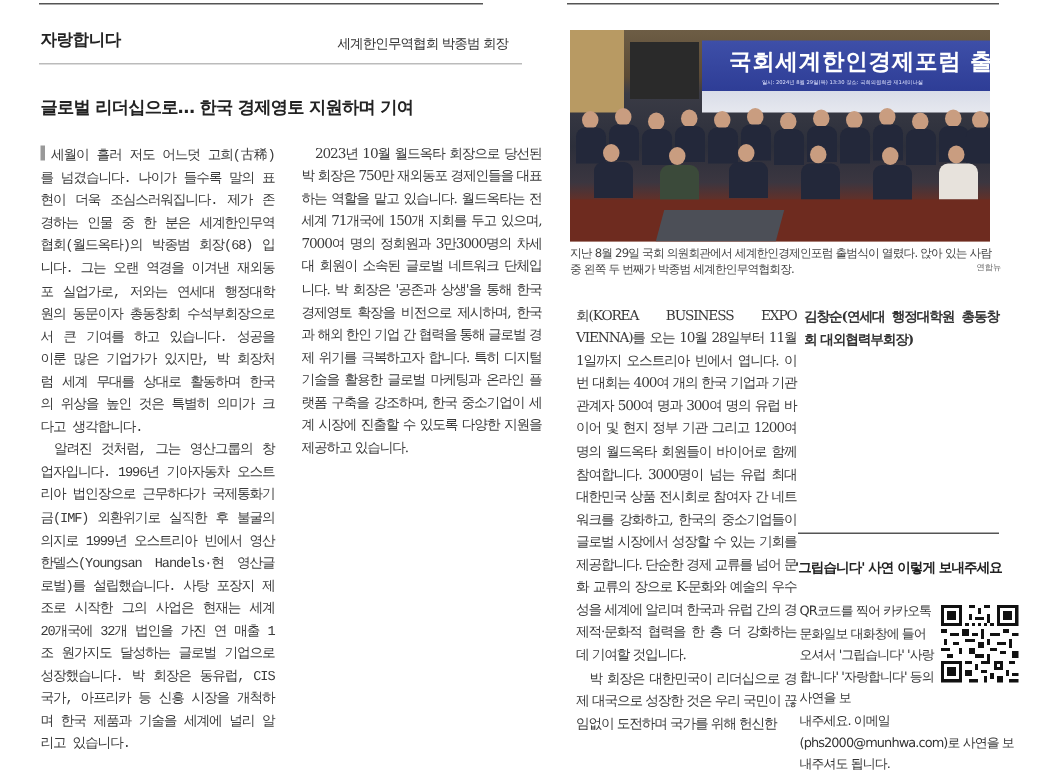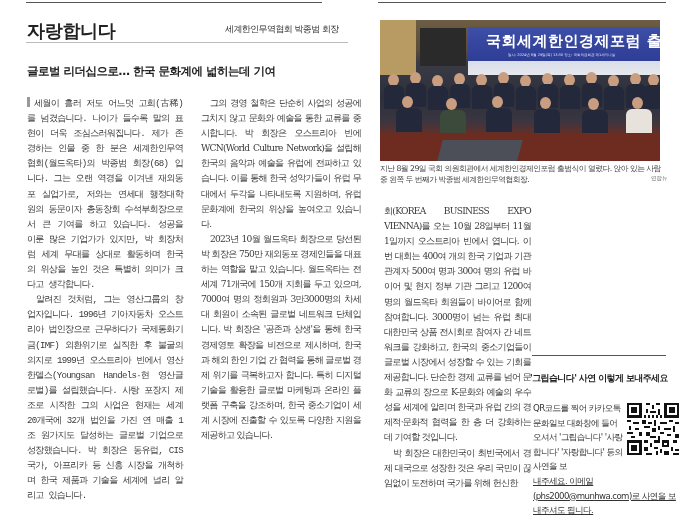--- a/index.html
+++ b/index.html
@@ -2,21 +2,21 @@
 <html><head>
 <meta charset="utf-8">
 <style>
   * { box-sizing: border-box; margin: 0; padding: 0; }
   html, body { width: 700px; height: 517px; background: #ffffff; overflow: hidden; }
   body { position: relative; font-family: "DejaVu Sans", sans-serif; color: #2a2a2a; }
 
   .top-rule { position: absolute; left: 26px; top: 2px; width: 296px; height: 1px; background: #555; }
   .top-rule-right { position: absolute; left: 378px; top: 2px; width: 288px; height: 1px; background: #555; }
 
-  .section-label { position: absolute; left: 27px; top: 19px; font-size: 18px; font-weight: bold; color: #222; letter-spacing: -0.3px; }
+  .section-label { position: absolute; left: 27px; top: 19px; font-size: 11px; font-weight: bold; color: #222; letter-spacing: -0.3px; }
   .byline { position: absolute; left: 225px; top: 23px; font-size: 9px; color: #333; letter-spacing: -0.6px; }
   .label-rule { position: absolute; left: 26px; top: 42px; width: 322px; height: 1px; background: #bbb; }
 
   .headline { position: absolute; left: 27px; top: 64px; font-size: 11.5px; font-weight: bold; color: #222; letter-spacing: -0.5px; }
 
   .col { position: absolute; font-family: "DejaVu Serif", serif; font-size: 9.1px; line-height: 15.1px; color: #3a3a3a; letter-spacing: -0.75px; text-align: justify; }
   .col p { text-indent: 9px; }
   .col p.first { text-indent: 0; }
   .col1 { left: 27px; top: 96px; width: 156px; font-family: Liberation Mono, monospace; }
   .col2 { left: 201px; top: 96px; width: 160px; }
@@ -38,43 +38,42 @@
   .body { position: absolute; width: 20px; height: 24px; border-radius: 6px 6px 0 0; background: #23283a; }
   .photo-table { position: absolute; left: 0; top: 113px; width: 280px; height: 28px; background: #6e2b1f; }
   .table-bevel { position: absolute; left: 60px; top: 120px; width: 80px; height: 21px; background: #4c4f57; transform: skewX(-15deg); }
 
   .caption { position: absolute; left: 380px; top: 163px; width: 286px; font-size: 7.8px; line-height: 11px; color: #444; letter-spacing: -0.55px; }
   .credit { position: absolute; left: 651px; top: 175px; font-size: 5.5px; color: #666; }
 
   .box-rule { position: absolute; left: 532px; top: 355px; width: 134px; height: 1px; background: #555; }
   .box-title { position: absolute; left: 530px; top: 372px; font-size: 9px; font-weight: bold; color: #222; letter-spacing: -0.6px; white-space: nowrap; }
   .box-body { position: absolute; left: 533px; top: 401px; width: 92px; font-size: 8.6px; line-height: 14.6px; color: #333; letter-spacing: -0.6px; }
-  .box-body-wide { position: absolute; left: 533px; top: 474px; width: 150px; font-size: 8.6px; line-height: 14.6px; color: #333; letter-spacing: -0.6px; text-decoration: underline; }
+  .box-body-wide { position: absolute; left: 533px; top: 474px; width: 150px; font-size: 8.6px; line-height: 14.6px; color: #333; letter-spacing: -0.6px; }
   .qr { position: absolute; left: 627px; top: 403px; width: 52px; height: 52px; background: #fff; }
   .qr svg { width: 52px; height: 52px; display: block; }
 </style>
 </head>
 <body>
 
 <div class="top-rule"></div>
 <div class="top-rule-right"></div>
 
 <div class="section-label">자랑합니다</div>
 <div class="byline">세계한인무역협회 박종범 회장</div>
 <div class="label-rule"></div>
 
-<h1 class="headline">글로벌 리더십으로… 한국 문화계에 넓히는데 기여</h1>
+<h1 class="headline">글로벌 리더십으로… 한국 경제영토 지원하며 기여</h1>
 
 <div class="col col1">
   <p class="first"><span class="marker"></span><span>세월이 흘러 저도 어느덧 고희(古稀)를 넘겼습니다. 나이가 들수록 말의 표현이 더욱 조심스러워집니다. 제가 존경하는 인물 중 한 분은 세계한인무역협회(월드옥타)의 박종범 회장(68) 입니다. 그는 오랜 역경을 이겨낸 재외동포 실업가로, 저와는 연세대 행정대학원의 동문이자 총동창회 수석부회장으로서 큰 기여를 하고 있습니다. 성공을 이룬 많은 기업가가 있지만, 박 회장처럼 세계 무대를 상대로 활동하며 한국의 위상을 높인 것은 특별히 의미가 크다고 생각합니다.</span></p>
   <p>알려진 것처럼, 그는 영산그룹의 창업자입니다. 1996년 기아자동차 오스트리아 법인장으로 근무하다가 국제통화기금(IMF) 외환위기로 실직한 후 불굴의 의지로 1999년 오스트리아 빈에서 영산한델스(Youngsan Handels·현 영산글로벌)를 설립했습니다. 사탕 포장지 제조로 시작한 그의 사업은 현재는 세계 20개국에 32개 법인을 가진 연 매출 1조 원가지도 달성하는 글로벌 기업으로 성장했습니다. 박 회장은 동유럽, CIS 국가, 아프리카 등 신흥 시장을 개척하며 한국 제품과 기술을 세계에 널리 알리고 있습니다.</p>
 </div>
 
 <div class="col col2">
-  <p>그의 경영 철학은 단순히 사업의 성공에 그치지 않고 문화와 예술을 통한 교류를 중시합니다. 박 회장은 오스트리아 빈에 WCN(World Culture Network)을 설립해 한국의 음악과 예술을 유럽에 전파하고 있습니다. 이를 통해 한국 성악가들이 유럽 무대에서 두각을 나타내도록 지원하며, 유럽 문화계에 한국의 위상을 높여오고 있습니다.</p>
   <p>2023년 10월 월드옥타 회장으로 당선된 박 회장은 750만 재외동포 경제인들을 대표하는 역할을 맡고 있습니다. 월드옥타는 전 세계 71개국에 150개 지회를 두고 있으며, 7000여 명의 정회원과 3만3000명의 차세대 회원이 소속된 글로벌 네트워크 단체입니다. 박 회장은 '공존과 상생'을 통해 한국 경제영토 확장을 비전으로 제시하며, 한국과 해외 한인 기업 간 협력을 통해 글로벌 경제 위기를 극복하고자 합니다. 특히 디지털 기술을 활용한 글로벌 마케팅과 온라인 플랫폼 구축을 강조하며, 한국 중소기업이 세계 시장에 진출할 수 있도록 다양한 지원을 제공하고 있습니다.</p>
 </div>
 
 <div class="photo">
   <div class="photo-left-wall"></div>
   <div class="photo-screen"></div>
   <div class="photo-banner">
     <div class="banner-title">국회세계한인경제포럼 출범</div>
     <div class="banner-sub">일시: 2024년 8월 29일(목) 13:30   장소: 국회의원회관 제1세미나실</div>
   </div>
@@ -120,24 +119,25 @@
   </div>
   <div class="photo-table"></div>
   <div class="table-bevel"></div>
 </div>
 
 <div class="caption">지난 8월 29일 국회 의원회관에서 세계한인경제인포럼 출범식이 열렸다. 앉아 있는 사람 중 왼쪽 두 번째가 박종범 세계한인무역협회장.</div>
 <div class="credit">연합뉴</div>
 
 <div class="col col3">
   <p class="first">회(KOREA BUSINESS EXPO VIENNA)를 오는 10월 28일부터 11월 1일까지 오스트리아 빈에서 엽니다. 이번 대회는 400여 개의 한국 기업과 기관 관계자 500여 명과 300여 명의 유럽 바이어 및 현지 정부 기관 그리고 1200여 명의 월드옥타 회원들이 바이어로 함께 참여합니다. 3000명이 넘는 유럽 최대 대한민국 상품 전시회로 참여자 간 네트워크를 강화하고, 한국의 중소기업들이 글로벌 시장에서 성장할 수 있는 기회를 제공합니다. 단순한 경제 교류를 넘어 문화 교류의 장으로 K-문화와 예술의 우수성을 세계에 알리며 한국과 유럽 간의 경제적·문화적 협력을 한 층 더 강화하는 데 기여할 것입니다.</p>
-  <p>박 회장은 대한민국이 최빈국에서 경제 대국으로 성장한 것은 우리 국민이 끊임없이 도전하며 국가를 위해 헌신한</p>
+  <p>박 회장은 대한민국이 리더십으로 경제 대국으로 성장한 것은 우리 국민이 끊임없이 도전하며 국가를 위해 헌신한</p>
 </div>
 
 <div class="col col4">
+  <p class="signature">김창순(연세대 행정대학원 총동창회 대외협력부회장)</p>
 </div>
 
 <div class="box-rule"></div>
 <div class="box-title">'그립습니다' 사연 이렇게 보내주세요</div>
 <div class="box-body">QR코드를 찍어 카카오톡 문화일보 대화창에 들어오셔서 '그립습니다' '사랑합니다' '자랑합니다' 등의 사연을 보</div>
 <div class="box-body-wide">내주세요. 이메일(phs2000@munhwa.com)로 사연을 보내주셔도 됩니다.</div>
 
 <div class="qr">
   <svg viewBox="0 0 25 25" shape-rendering="crispEdges">
     <rect width="25" height="25" fill="#fff"></rect>

